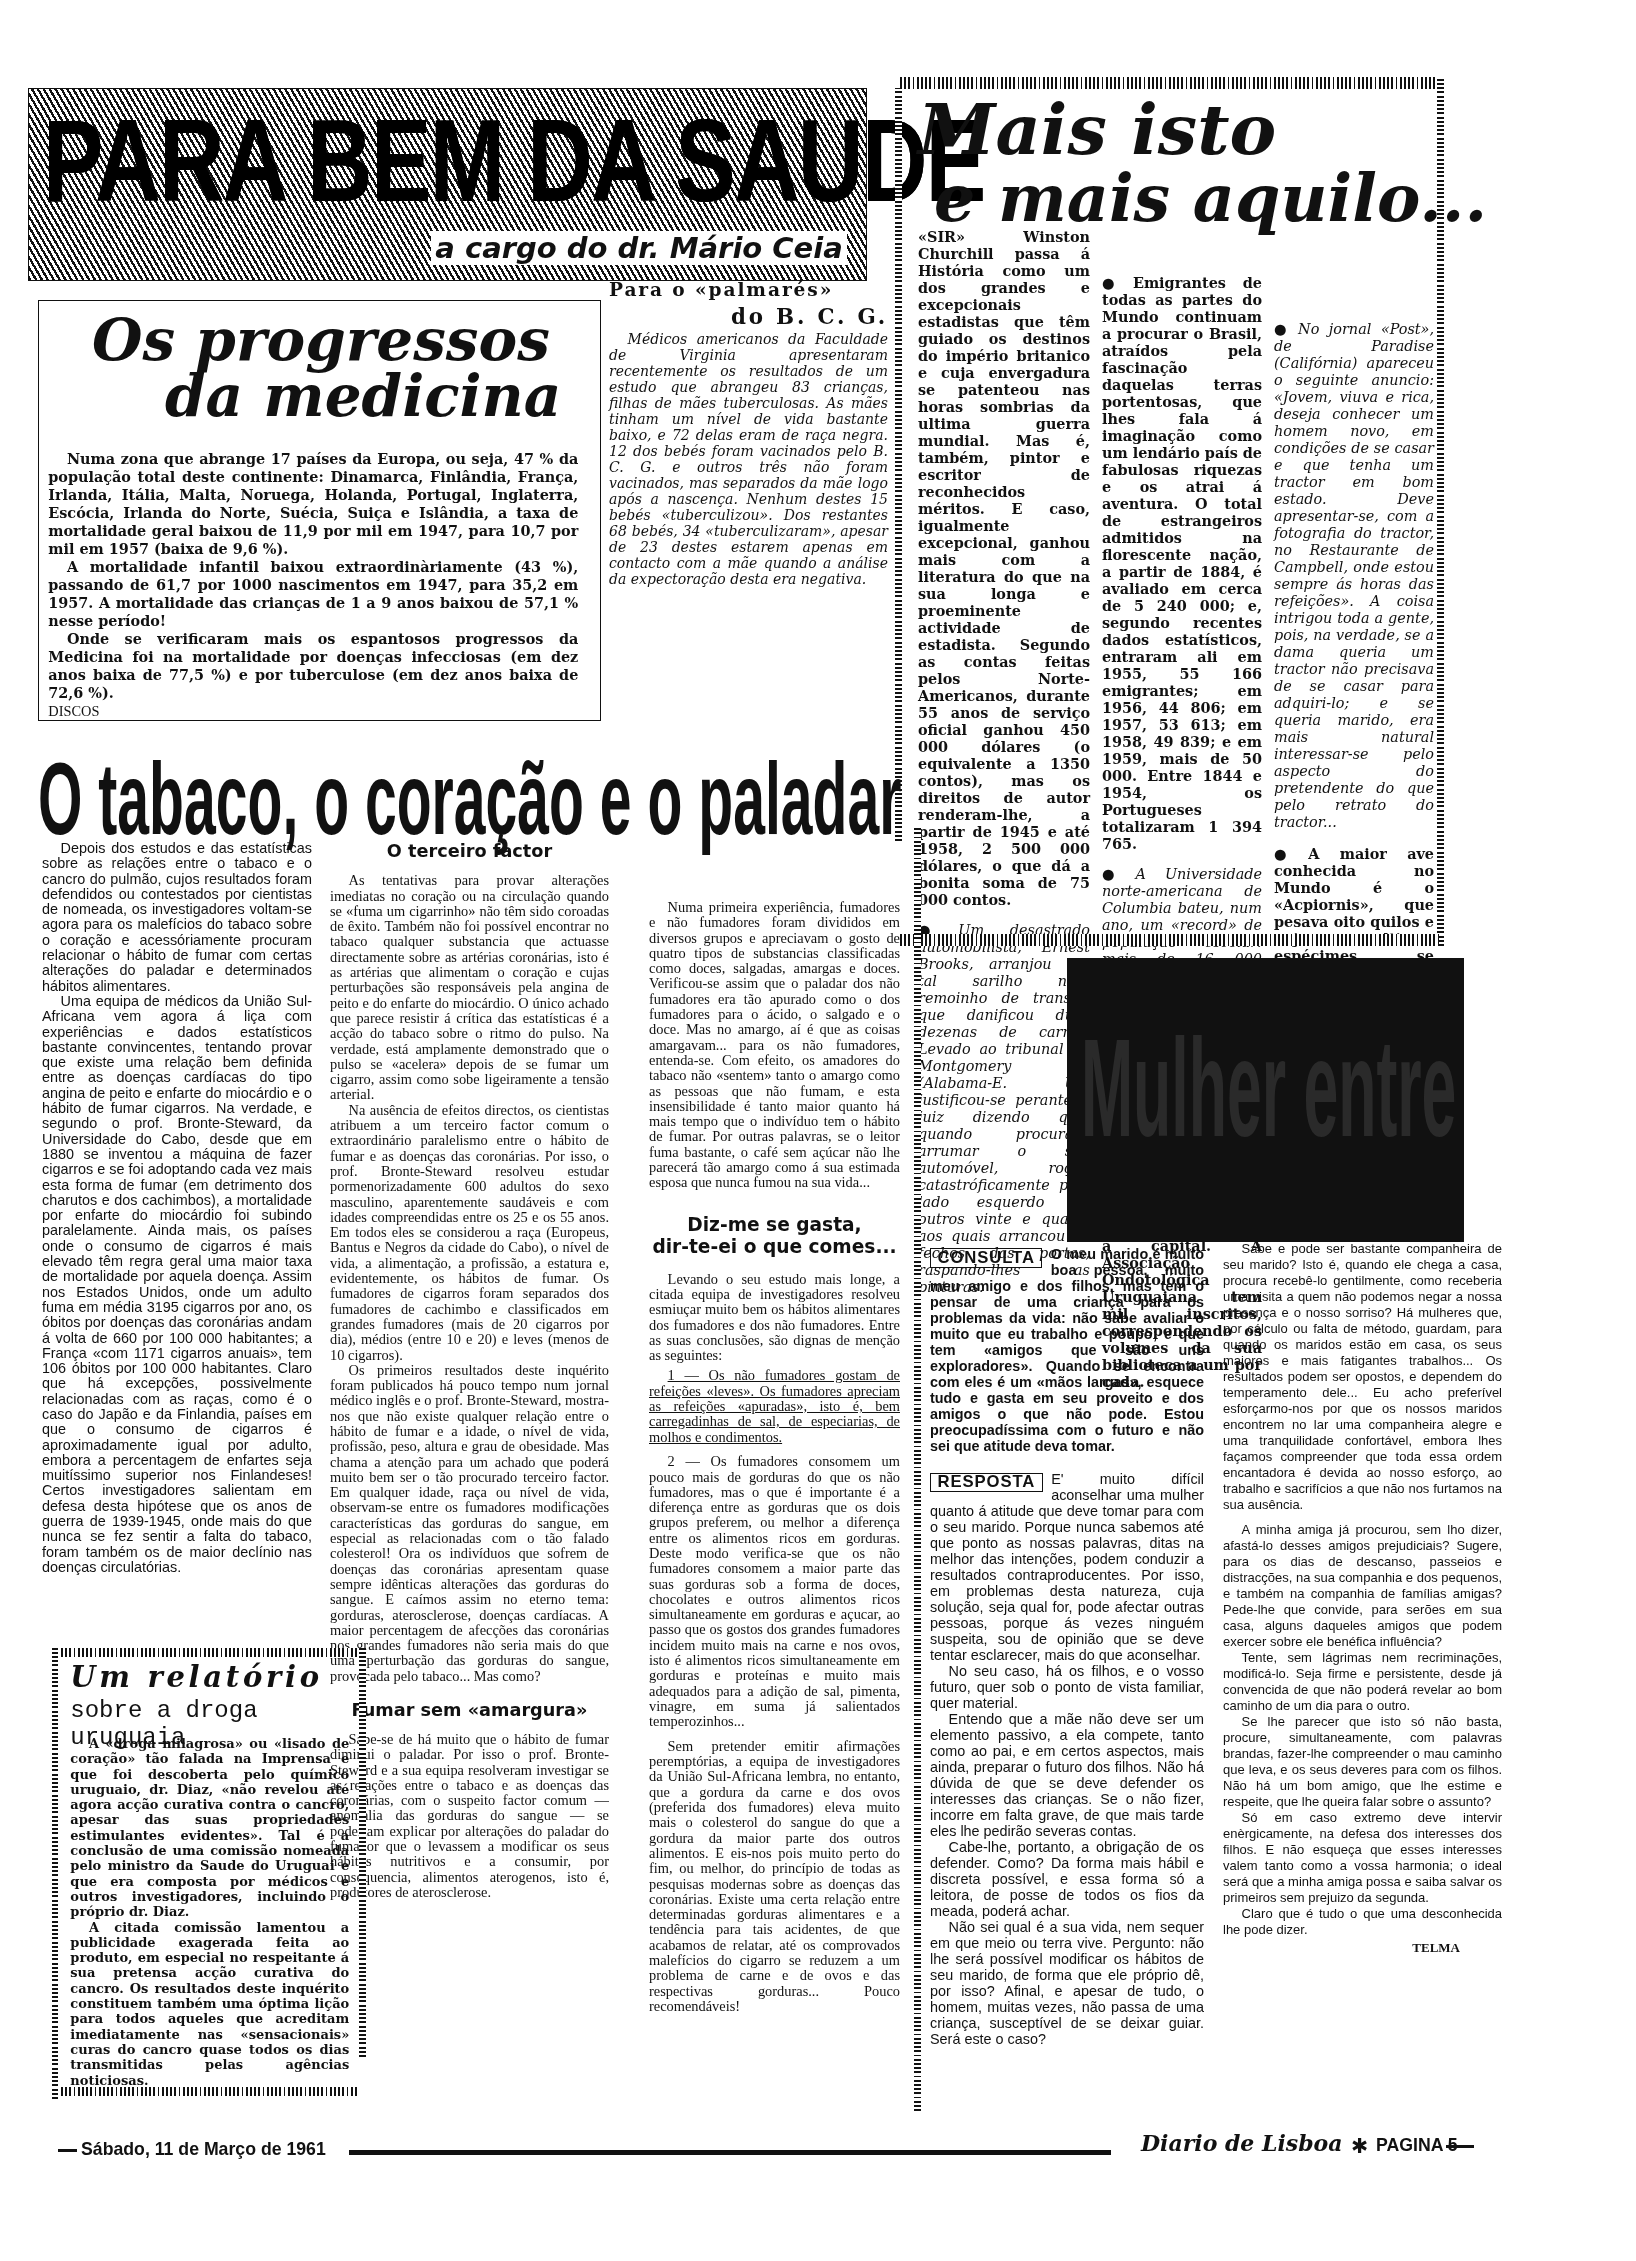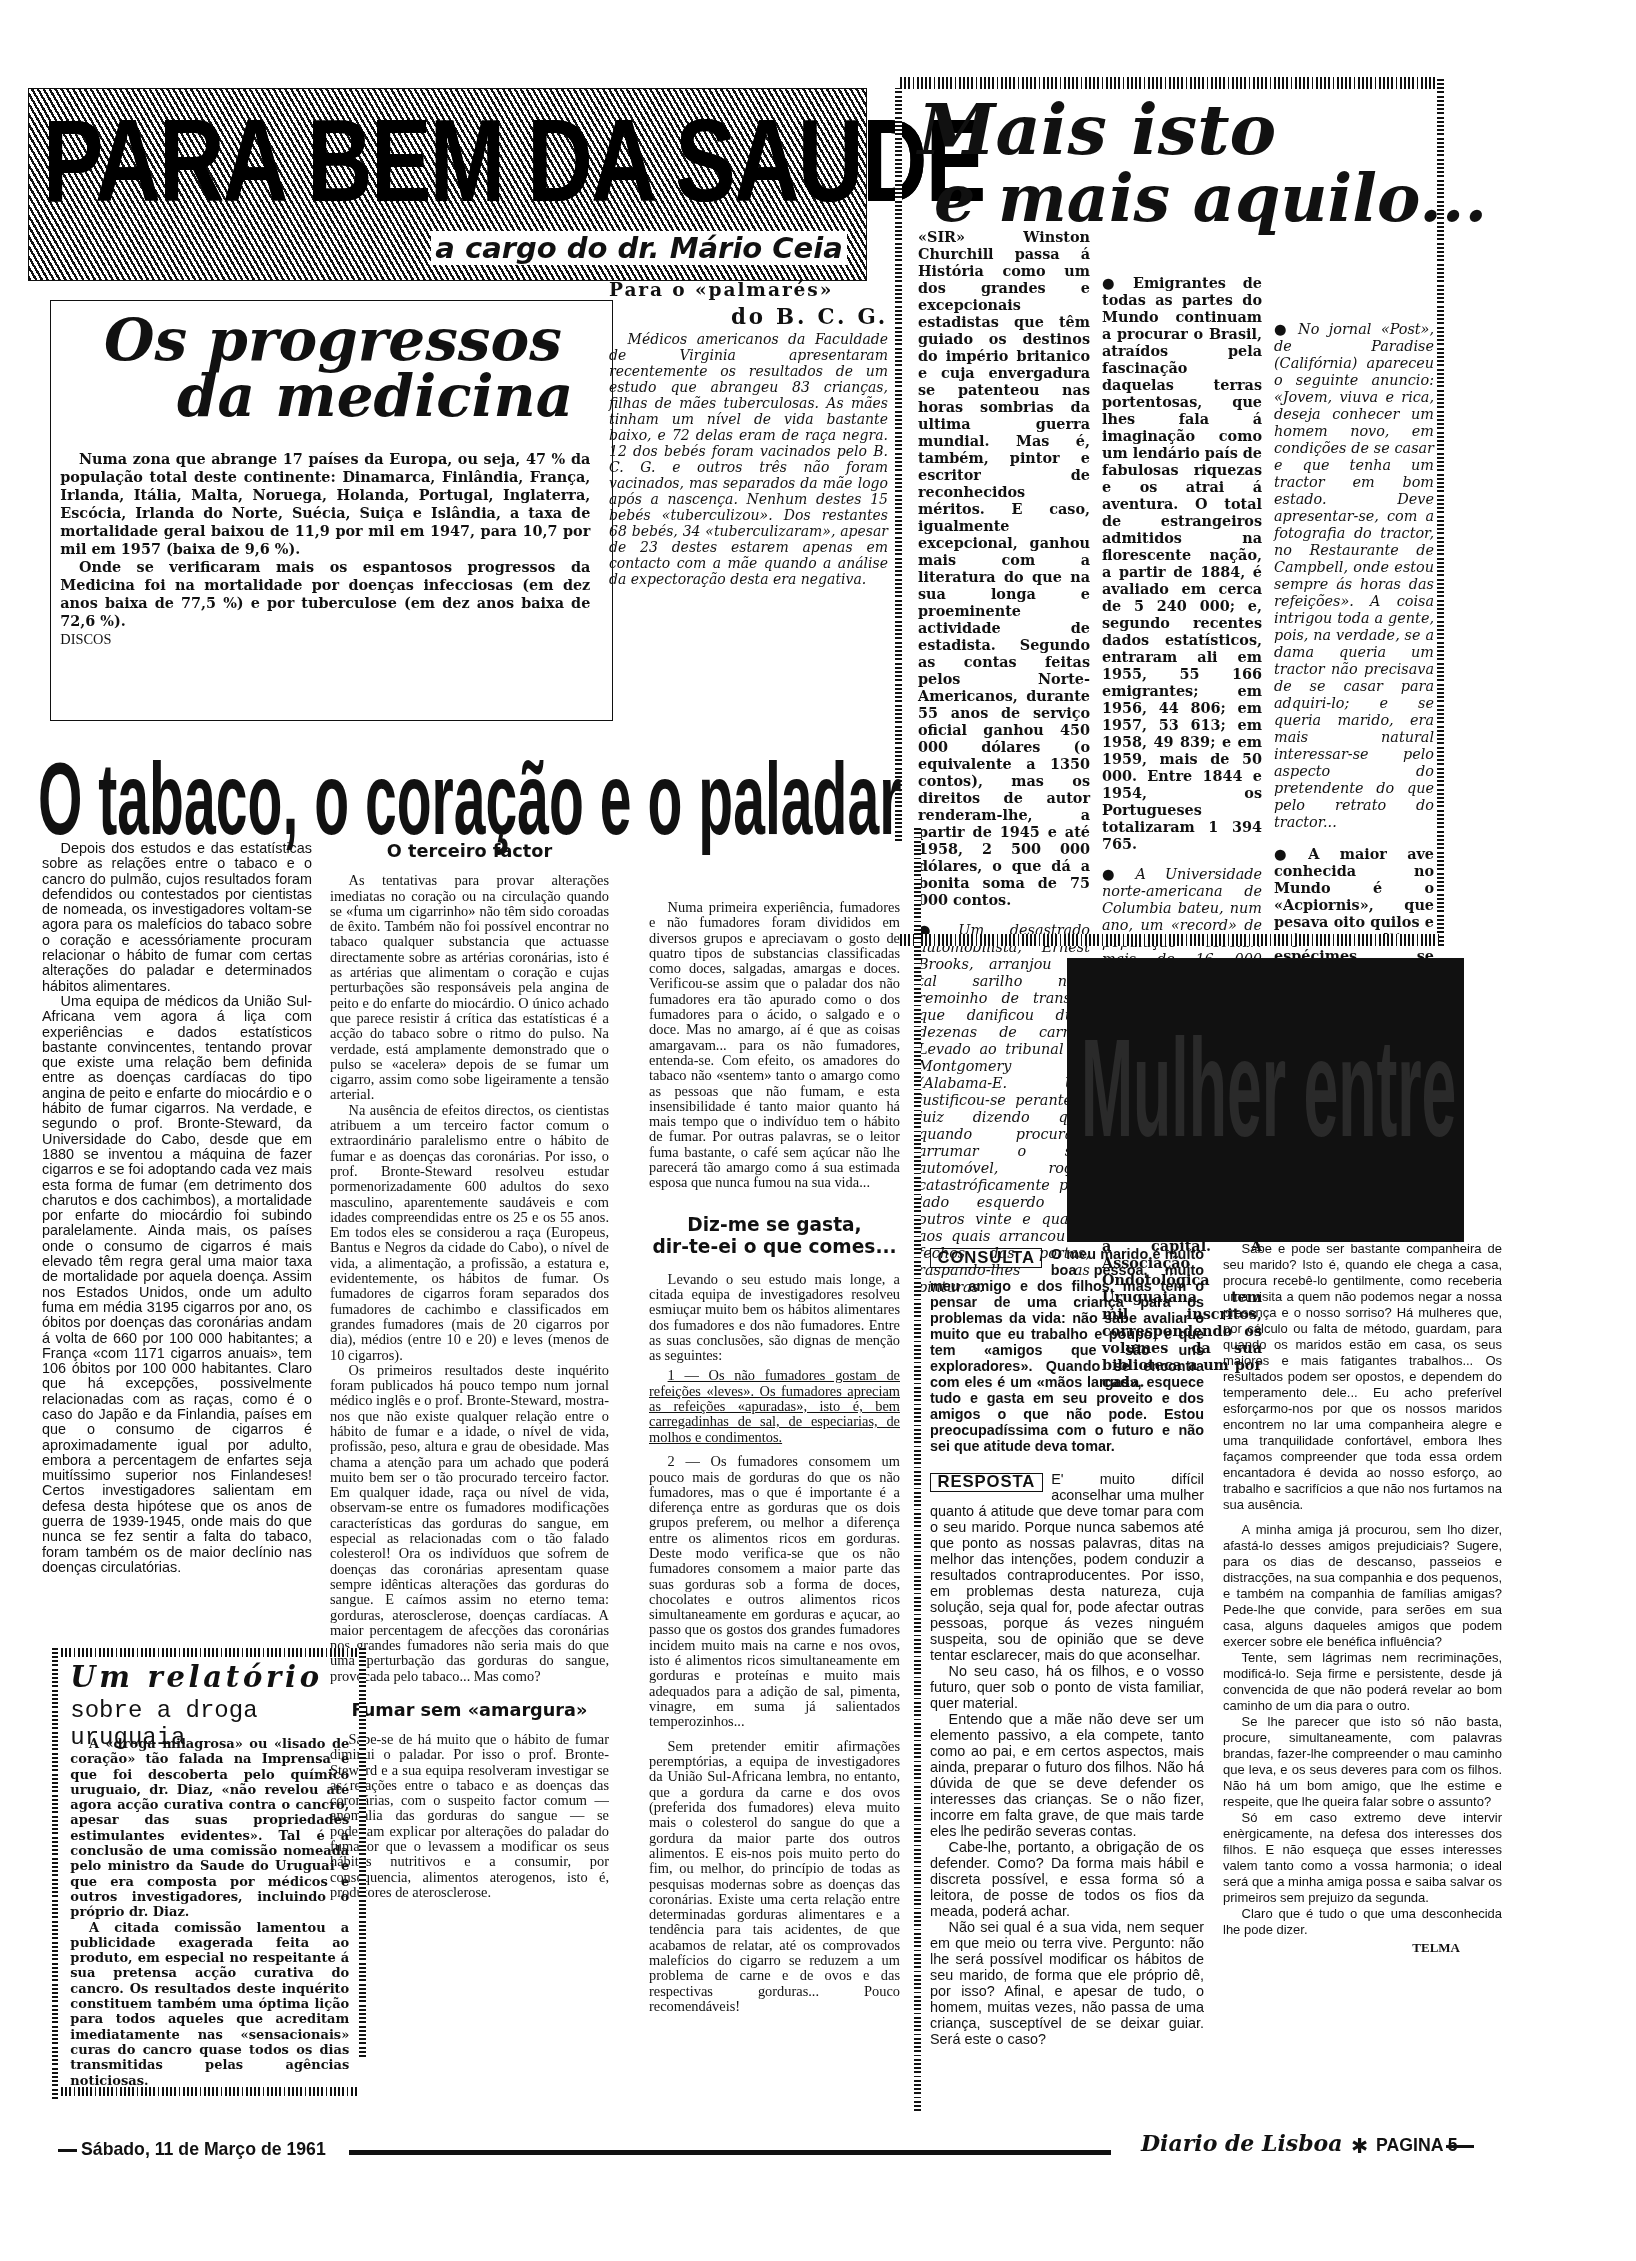--- a/index.html
+++ b/index.html
@@ -19,25 +19,26 @@
 </style>
 </head>
 <body>
 
 <div class="abs hatch" style="left:28px;top:88px;width:837px;height:191px;border:1.4px solid #111;">
   <div class="abs cond" style="left:14px;top:14px;width:809px;font-size:116px;line-height:116px;font-weight:bold;letter-spacing:-1.9px;transform:scaleX(0.78);transform-origin:left top;white-space:nowrap;color:#000;text-shadow:0 0 0 #000;">PARA BEM DA SAUDE</div>
   <div class="abs" style="right:18.6px;top:142px;font-family:'DejaVu Sans',sans-serif;font-style:italic;font-weight:bold;font-size:29px;background:#fff;padding:0 4.6px;">a cargo do dr. Mário Ceia</div>
 </div>
 <div class="abs vrule" style="left:895px;top:88px;height:753px;"></div>
 
-<div class="abs" style="left:50px;top:300px;width:563px;height:421px;border:1.9px solid #111;box-sizing:border-box;padding-left:44px;">
+<div class="abs" style="left:38px;top:300px;width:563px;height:421px;border:1.9px solid #111;box-sizing:border-box;padding-left:44px;">
   <div class="abs boldser ital" style="left:53px;top:9.3px;font-size:58px;line-height:60px;">Os progressos</div>
   <div class="abs boldser ital" style="left:126px;top:65px;font-size:58px;line-height:60px;">da medicina</div>
   <div class="abs col boldser" style="left:9.3px;top:149px;width:530px;font-size:14.4px;line-height:18px;">
     <p>Numa zona que abrange 17 países da Europa, ou seja, 47 % da população total deste continente: Dinamarca, Finlândia, França, Irlanda, Itália, Malta, Noruega, Holanda, Portugal, Inglaterra, Escócia, Irlanda do Norte, Suécia, Suiça e Islândia, a taxa de mortalidade geral baixou de 11,9 por mil em 1947, para 10,7 por mil em 1957 (baixa de 9,6 %).</p>
+    <p>A mortalidade infantil baixou extraordinàriamente (43 %), passando de 61,7 por 1000 nascimentos em 1947, para 35,2 em 1957. A mortalidade das crianças de 1 a 9 anos baixou de 57,1 % nesse período!</p>
     <p>Onde se verificaram mais os espantosos progressos da Medicina foi na mortalidade por doenças infecciosas (em dez anos baixa de 77,5 %) e por tuberculose (em dez anos baixa de 72,6 %).</p>
     <div style="font-weight:normal;font-family:'Liberation Serif',serif;">DISCOS</div>
   </div>
 </div>
 
 <div class="abs" style="left:609px;top:279px;width:279px;">
   <div class="boldser" style="font-size:18.6px;letter-spacing:1.9px;">Para o «palmarés»</div>
   <div class="boldser" style="font-size:21.4px;text-align:right;letter-spacing:2.8px;margin-top:3.7px;">do B. C. G.</div>
   <div class="col ital" style="font-size:14px;line-height:16px;margin-top:2.8px;font-family:'DejaVu Serif',serif;">
     <p>Médicos americanos da Faculdade de Virginia apresentaram recentemente os resultados de um estudo que abrangeu 83 crianças, filhas de mães tuberculosas. As mães tinham um nível de vida bastante baixo, e 72 delas eram de raça negra. 12 dos bebés foram vacinados pelo B. C. G. e outros três não foram vacinados, mas separados da mãe logo após a nascença. Nenhum destes 15 bebés «tuberculizou». Dos restantes 68 bebés, 34 «tuberculizaram», apesar de 23 destes estarem apenas em contacto com a mãe quando a análise da expectoração desta era negativa.</p>

